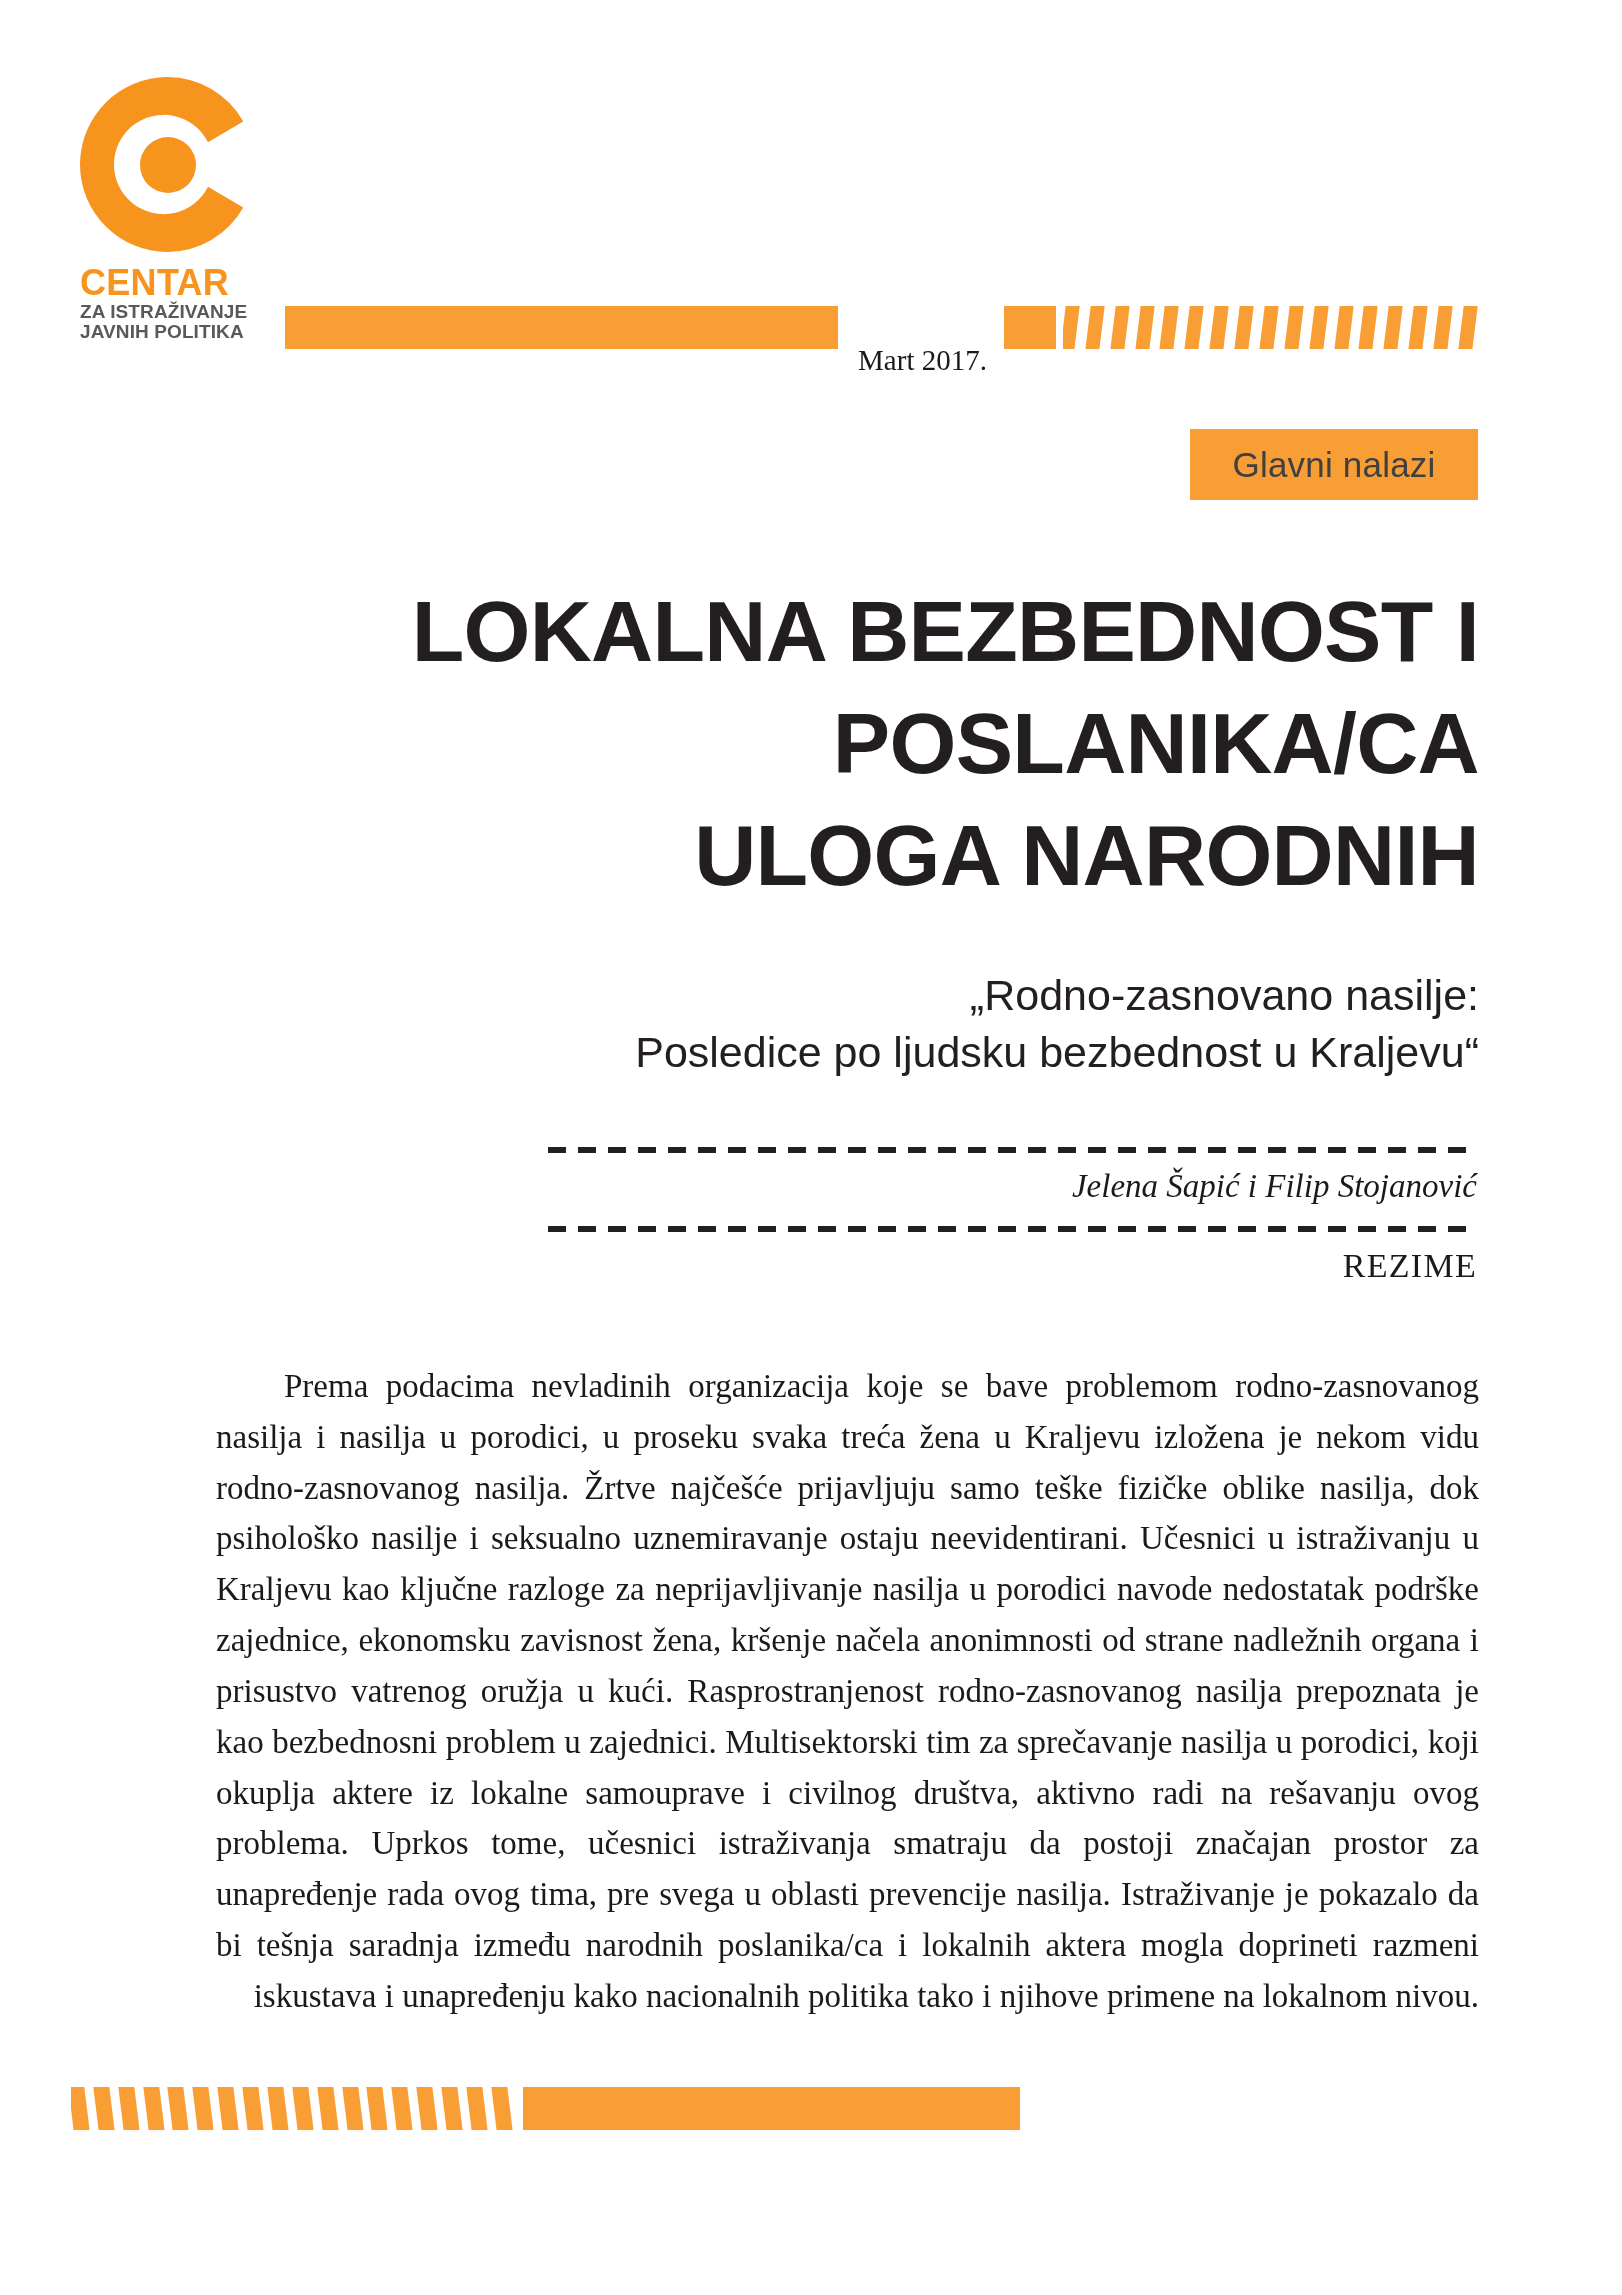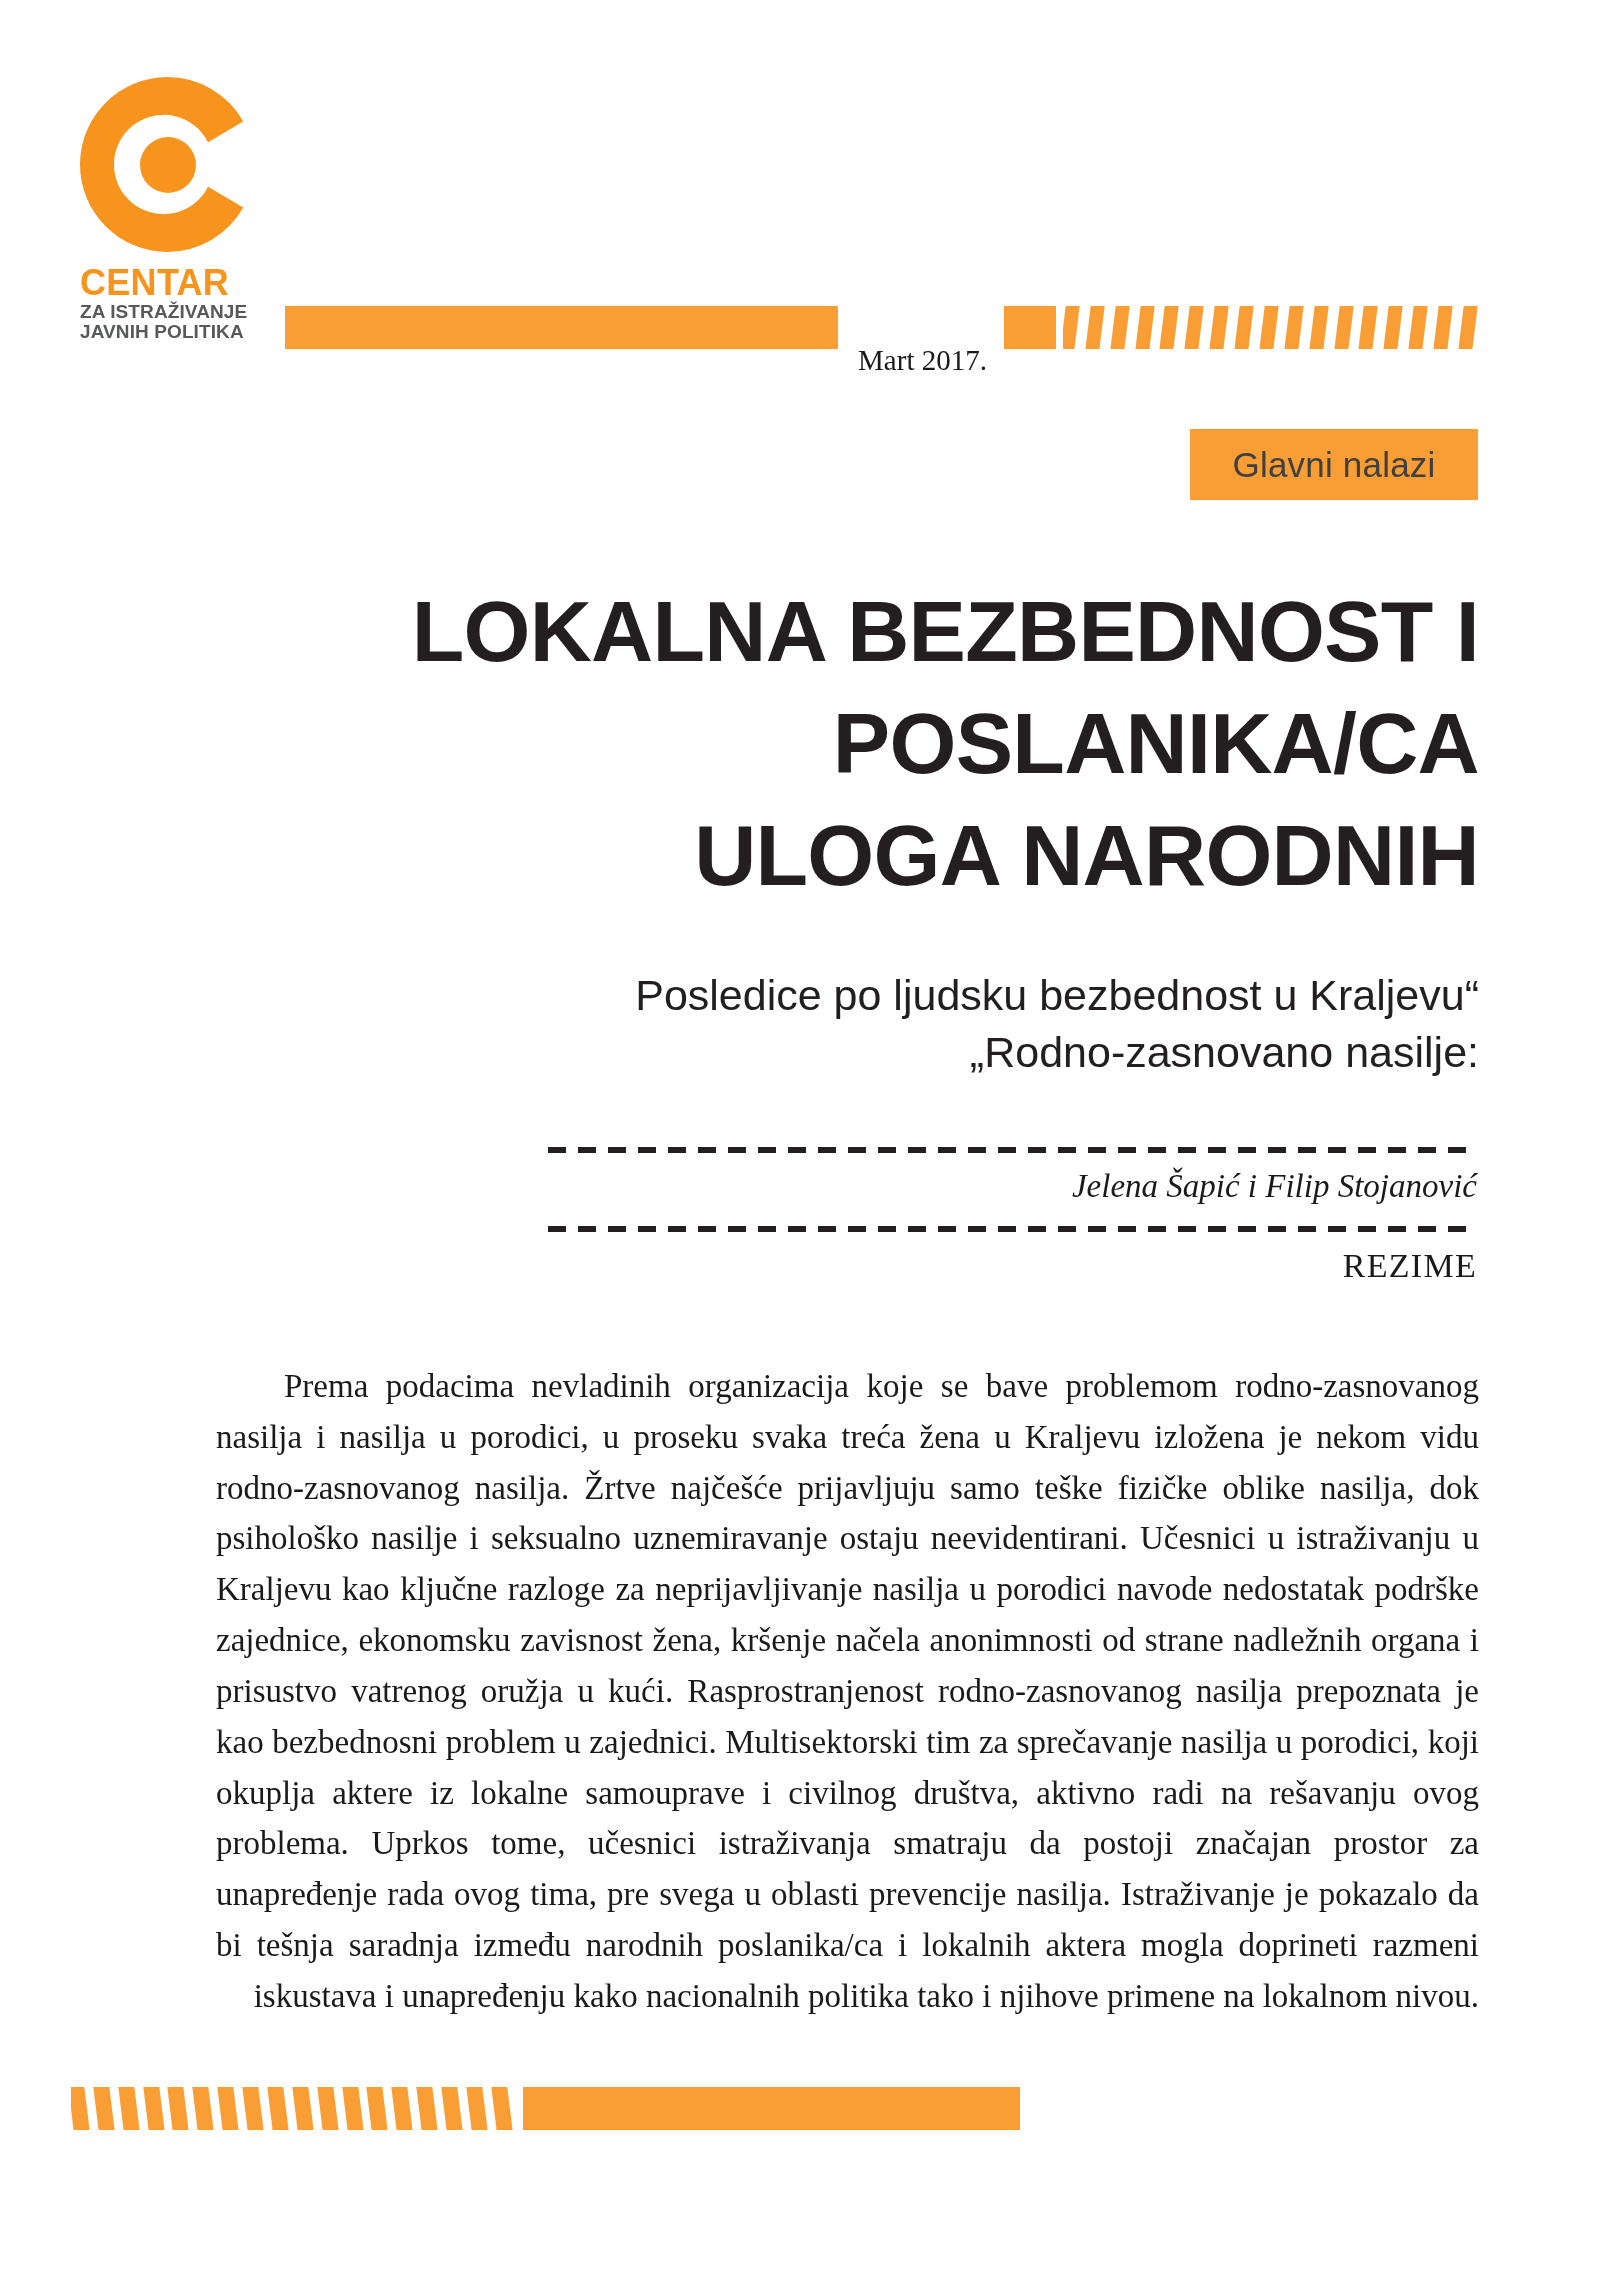--- a/index.html
+++ b/index.html
@@ -306,22 +306,22 @@
 
   <div class="badge">Glavni nalazi</div>
 
   <div class="title-wrap">
     <div class="title-line">LOKALNA BEZBEDNOST I</div>
     <div class="title-line">POSLANIKA/CA</div>
     <div class="title-line">ULOGA NARODNIH</div>
   </div>
 
   <div class="subtitle-wrap">
+    <div class="subtitle-line">„Rodno-zasnovano nasilje:</div>
     <div class="subtitle-line">Posledice po ljudsku bezbednost u Kraljevu“</div>
-    <div class="subtitle-line">„Rodno-zasnovano nasilje:</div>
   </div>
 
   <div class="rule rule-top"></div>
   <div class="authors">Jelena Šapić i Filip Stojanović</div>
   <div class="rule rule-bottom"></div>
 
   <div class="rezime">REZIME</div>
 
   <div class="abstract">Prema podacima nevladinih organizacija koje se bave problemom rodno-zasnovanog nasilja i nasilja u porodici, u proseku svaka treća žena u Kraljevu izložena je nekom vidu rodno-zasnovanog nasilja. Žrtve najčešće prijavljuju samo teške fizičke oblike nasilja, dok psihološko nasilje i seksualno uznemiravanje ostaju neevidentirani. Učesnici u istraživanju u Kraljevu kao ključne razloge za neprijavljivanje nasilja u porodici navode nedostatak podrške zajednice, ekonomsku zavisnost žena, kršenje načela anonimnosti od strane nadležnih organa i prisustvo vatrenog oružja u kući. Rasprostranjenost rodno-zasnovanog nasilja prepoznata je kao bezbednosni problem u zajednici. Multisektorski tim za sprečavanje nasilja u porodici, koji okuplja aktere iz lokalne samouprave i civilnog društva, aktivno radi na rešavanju ovog problema. Uprkos tome, učesnici istraživanja smatraju da postoji značajan prostor za unapređenje rada ovog tima, pre svega u oblasti prevencije nasilja. Istraživanje je pokazalo da bi tešnja saradnja između narodnih poslanika/ca i lokalnih aktera mogla doprineti razmeni iskustava i unapređenju kako nacionalnih politika tako i njihove primene na lokalnom nivou.</div>
 

